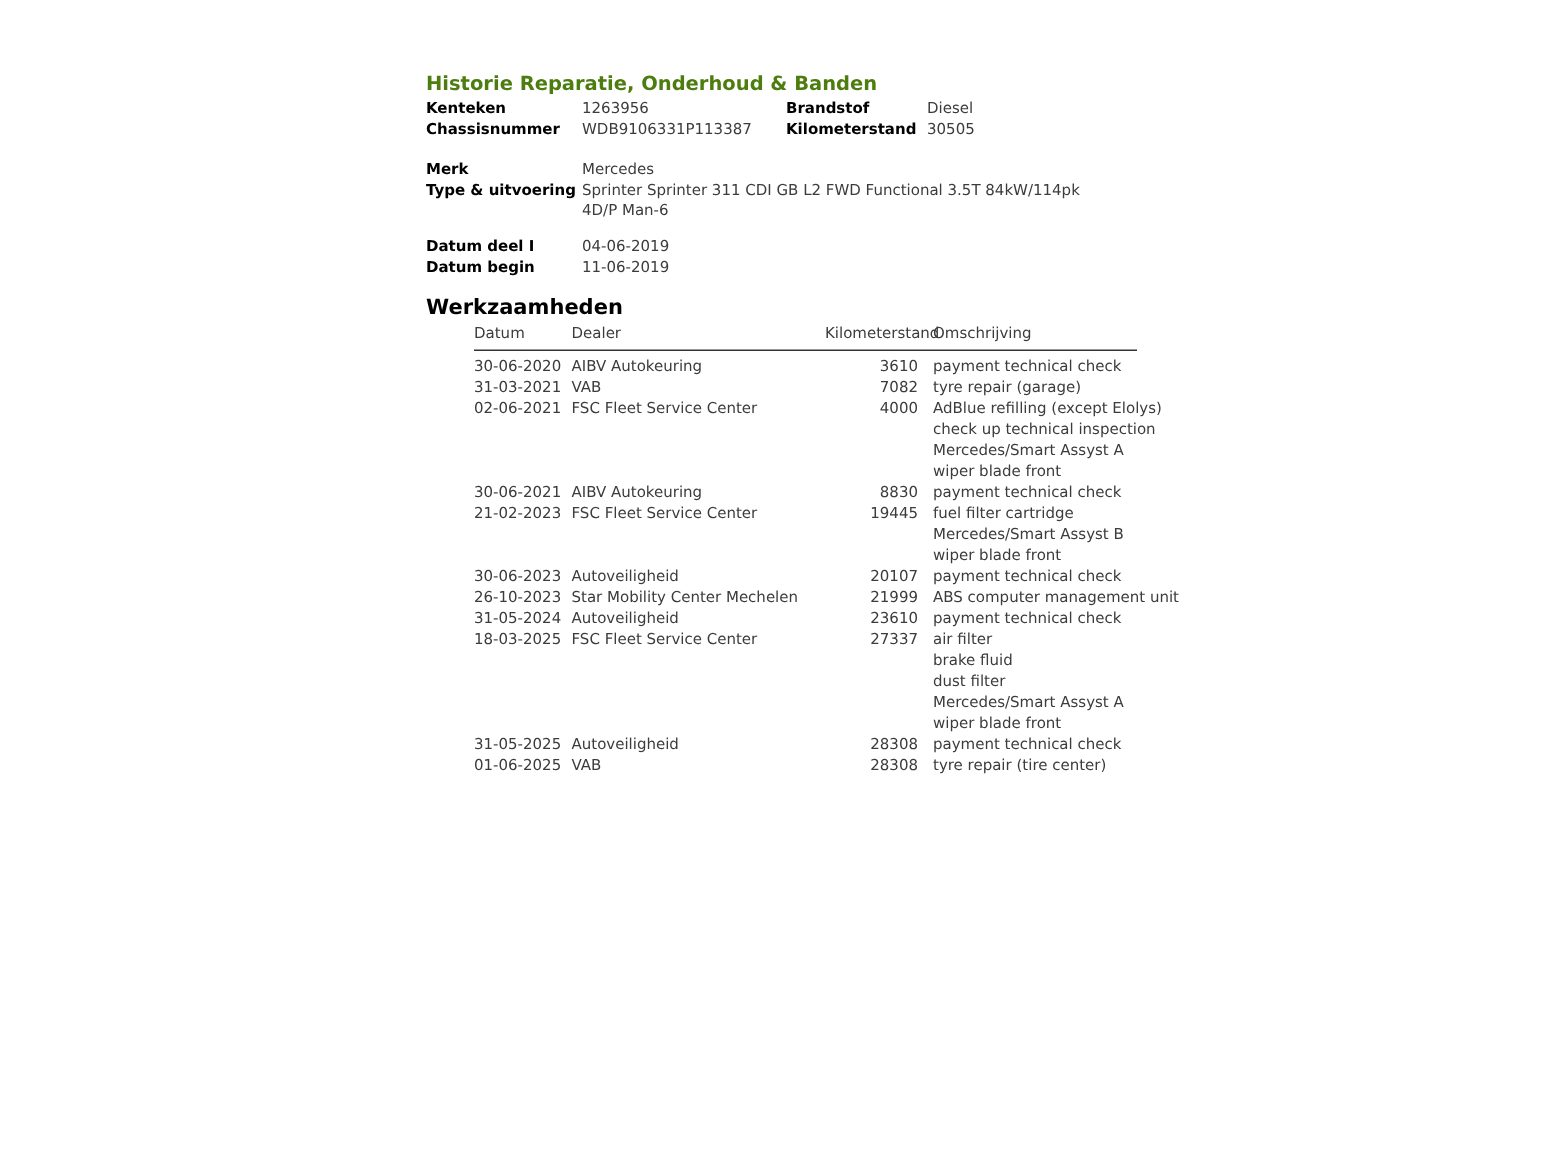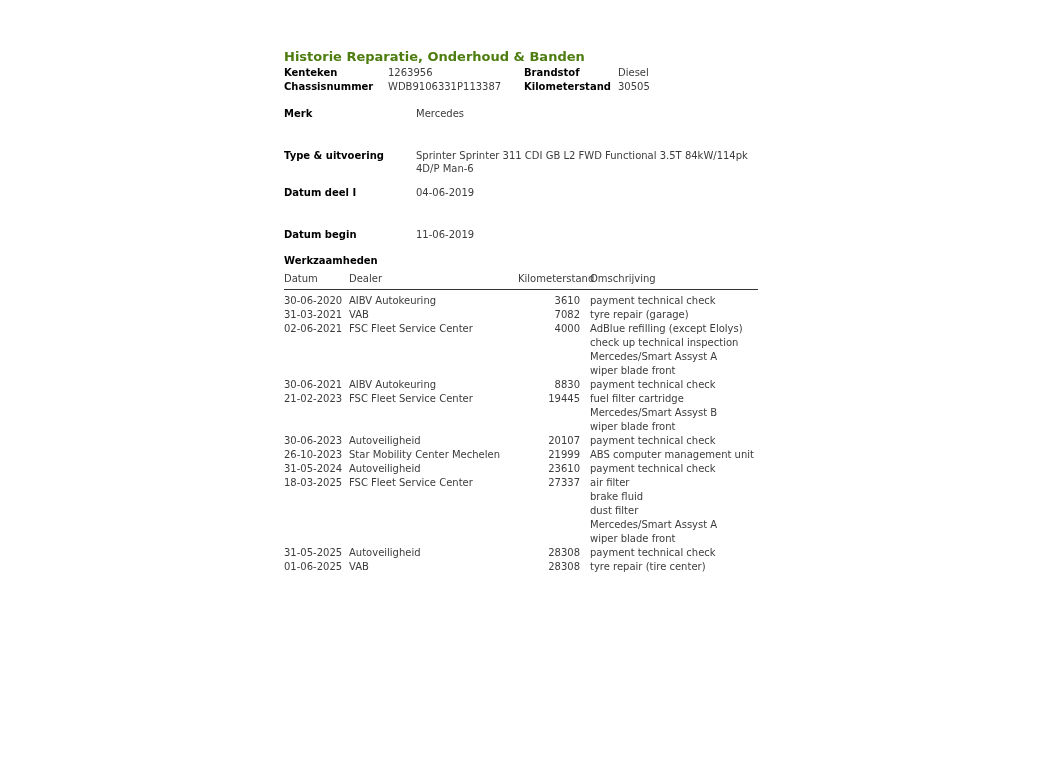--- a/index.html
+++ b/index.html
@@ -32,45 +32,45 @@
   .info-grid4 {
     margin-top: 0;
     display: grid;
     grid-template-columns: 104px 136px 94px 140px;
     line-height: 14px;
   }
   .info-grid2 {
     display: grid;
     grid-template-columns: 104px 370px;
     line-height: 14px;
-    gap: 28px;
   }
   .mt13 { margin-top: 13px; }
   .mt11 { margin-top: 11px; }
   .lbl {
     font-weight: 700;
     color: #000000;
     white-space: nowrap;
   }
   .val { white-space: nowrap; }
   .val-multi .sub-line { line-height: 14px; white-space: nowrap; }
   .val-multi .sub-line + .sub-line { line-height: 12px; }
   
   .section-title {
     margin: 12px 0 0 0;
-    font-size: 10px;
+    font-size: 14px;
     line-height: 14px;
     font-weight: 700;
     color: #000000;
   }
   .table { margin-top: 4px; width: 474px; }
   .trow, .thead-row {
     display: grid;
     grid-template-columns: 65px 169px 62px 178px;
     line-height: 14px;
+    margin-left: 32px;
   }
   .thead-row {
     border-bottom: 1px solid #333333;
     padding-bottom: 3px;
   }
   .tbody { padding-top: 4px; }
   .td, .th { white-space: nowrap; }
   .c-km { text-align: right; }
   .c-oms { padding-left: 10px; }
   .c-oms div { line-height: 14px; white-space: nowrap; }

